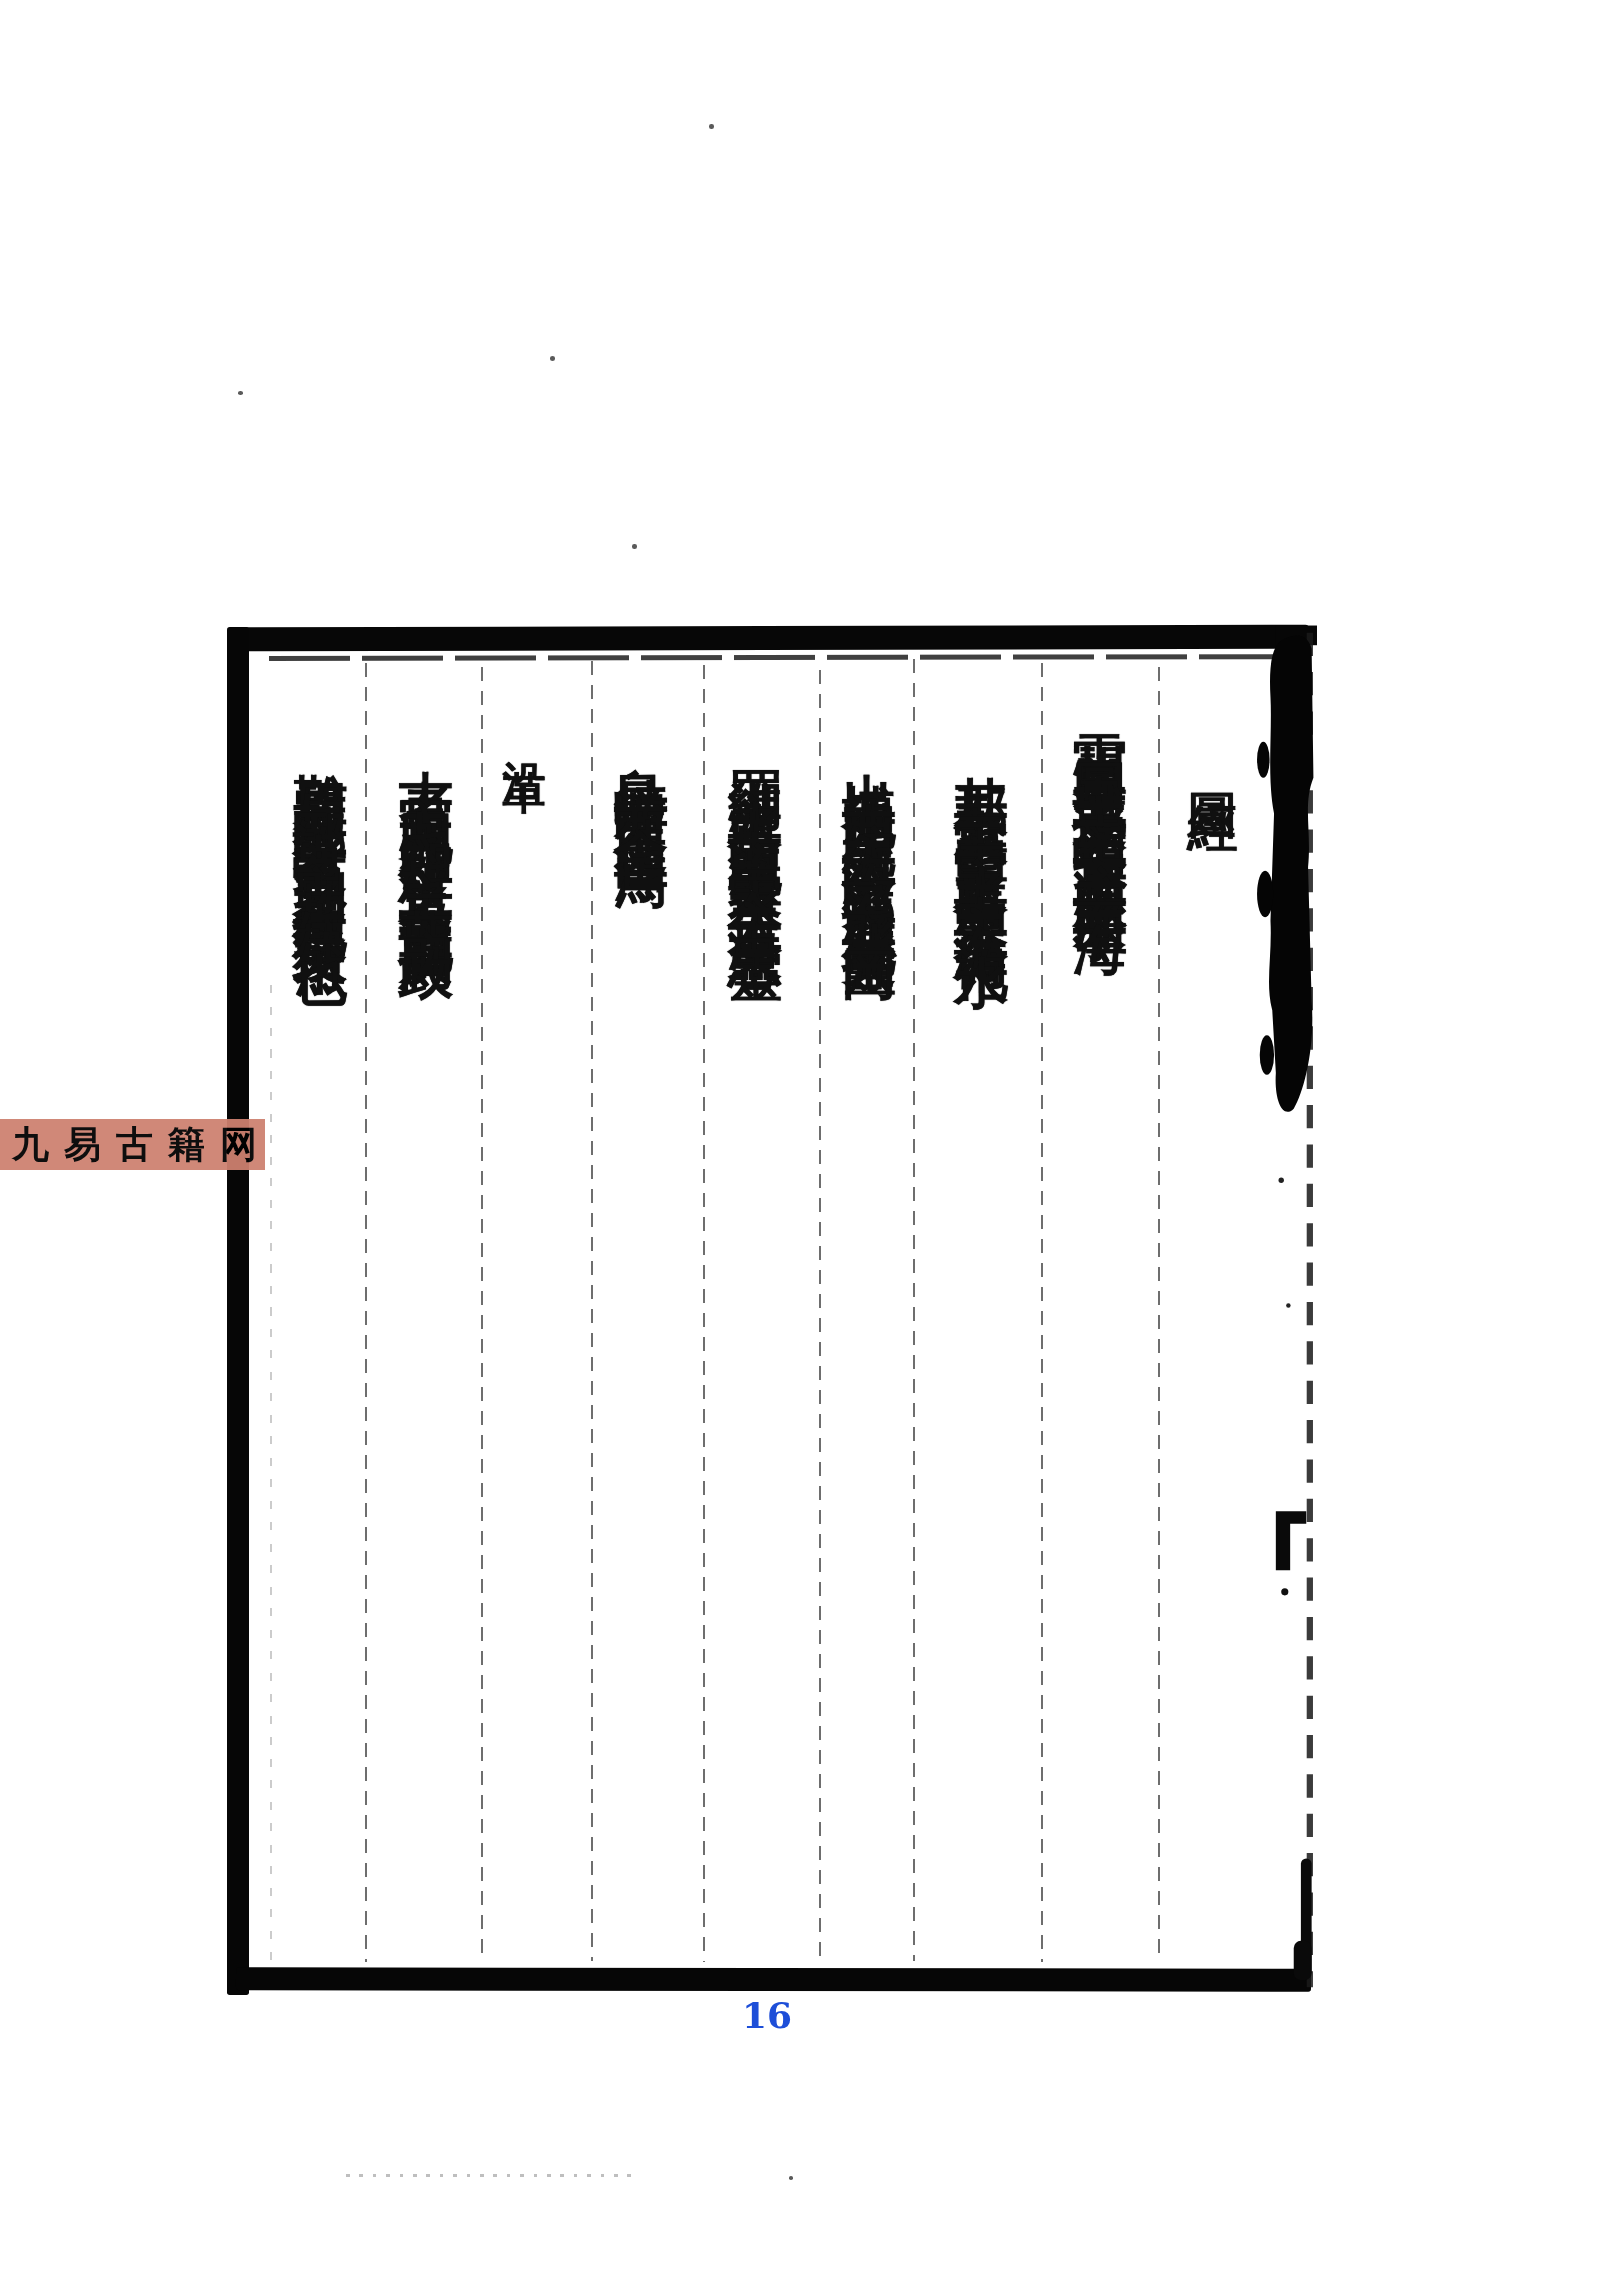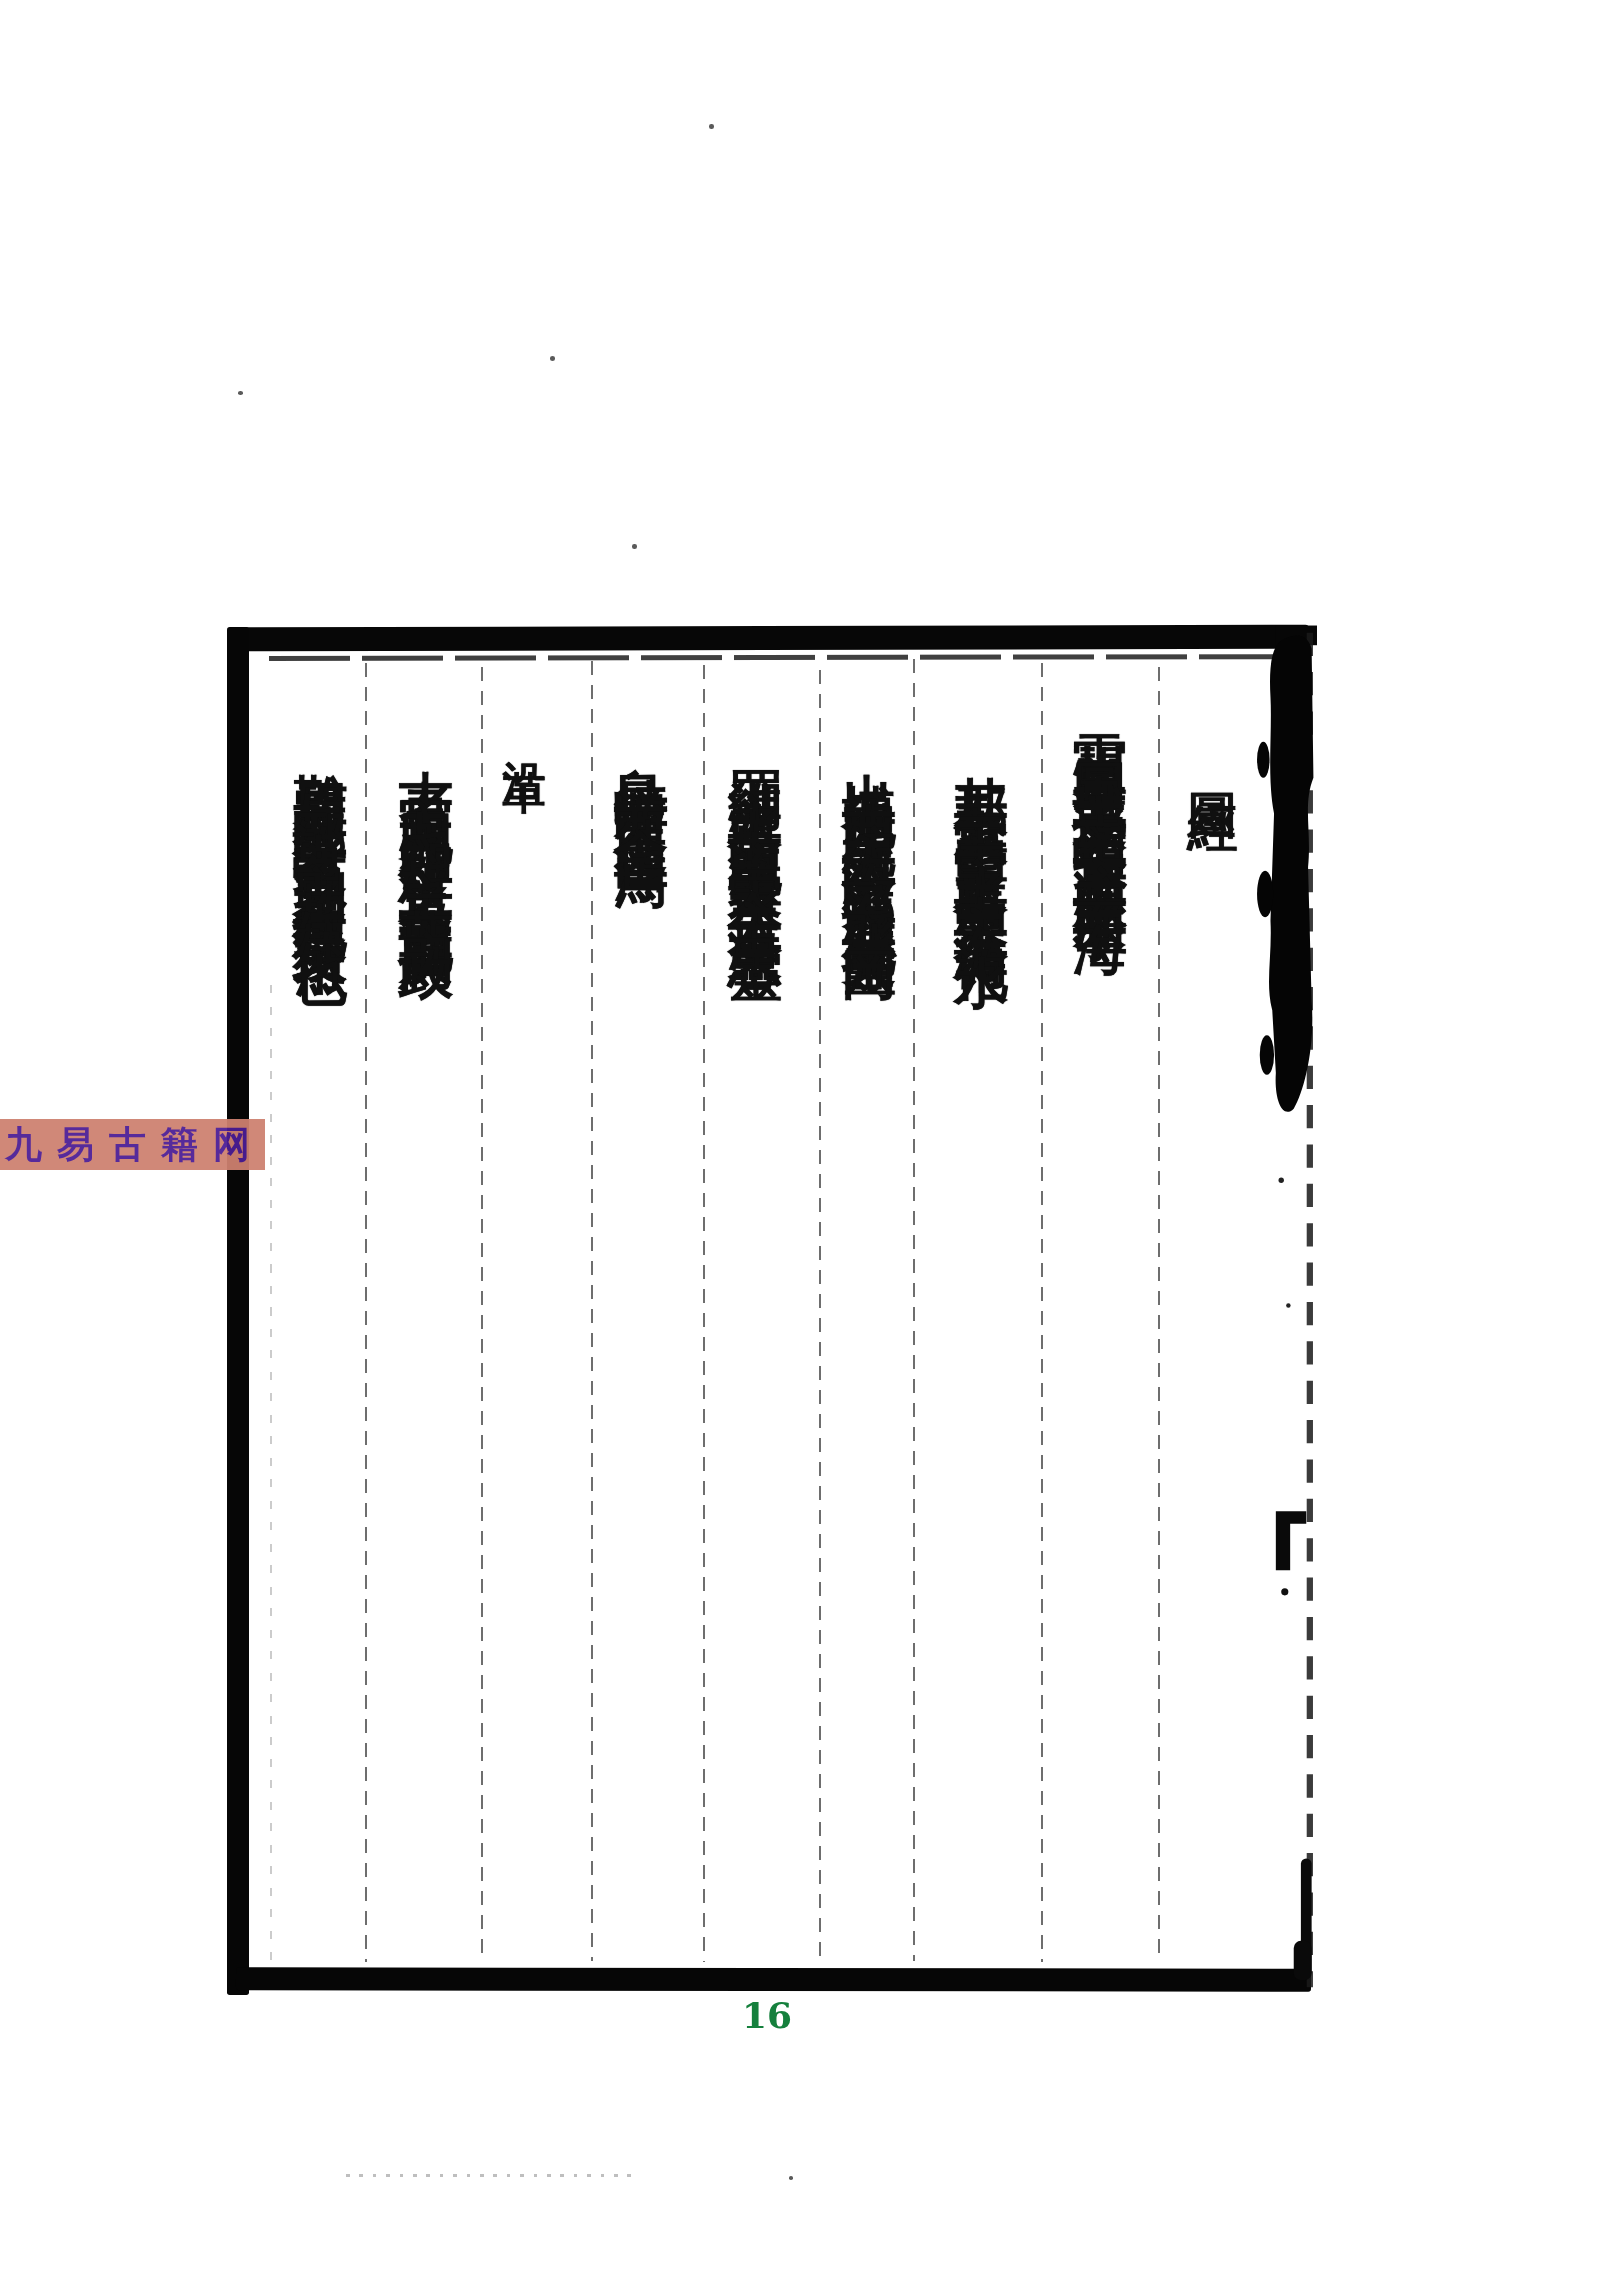--- a/index.html
+++ b/index.html
@@ -26,27 +26,27 @@
   }
   .vbody{font-size:54px;letter-spacing:9.9px;width:64px;}
   .vhdr-main{font-size:50px;letter-spacing:12.5px;width:63px;}
   .vhdr-sub{font-size:43px;letter-spacing:9px;width:54px;}
   
   .wm-band{
     position:absolute;left:0;top:1119px;width:265px;height:51px;background:#ce8170;opacity:.94;z-index:6;
     display:flex;align-items:center;
   }
   .wm-text{
-    color:#4c1d95;font-size:37px;font-weight:700;letter-spacing:15px;
-    padding-left:5px;white-space:nowrap;line-height:51px;
+    color:#000000;font-size:37px;font-weight:700;letter-spacing:15px;
+    padding-left:12px;white-space:nowrap;line-height:51px;
   }
   
   .pagenum{
     position:absolute;left:722px;top:1994px;width:90px;text-align:center;
-    font-family:"DejaVu Serif",serif;font-size:36px;color:#15803d;z-index:4;font-weight:600;
+    font-family:"DejaVu Serif",serif;font-size:36px;color:#1d4ed8;z-index:4;font-weight:600;
   }
   
   .speck{position:absolute;background:#5a5a5a;border-radius:50%;z-index:1;}
   .dotline{position:absolute;left:346px;top:2174px;width:285px;height:2.7px;opacity:.55;z-index:1;
     background:repeating-linear-gradient(90deg,#8a8a8a 0 3.6px,rgba(0,0,0,0) 3.6px 13.4px);}
   .gutter-svg{position:absolute;left:1249px;top:625px;z-index:3;}
 </style>
 </head>
 <body>
 

